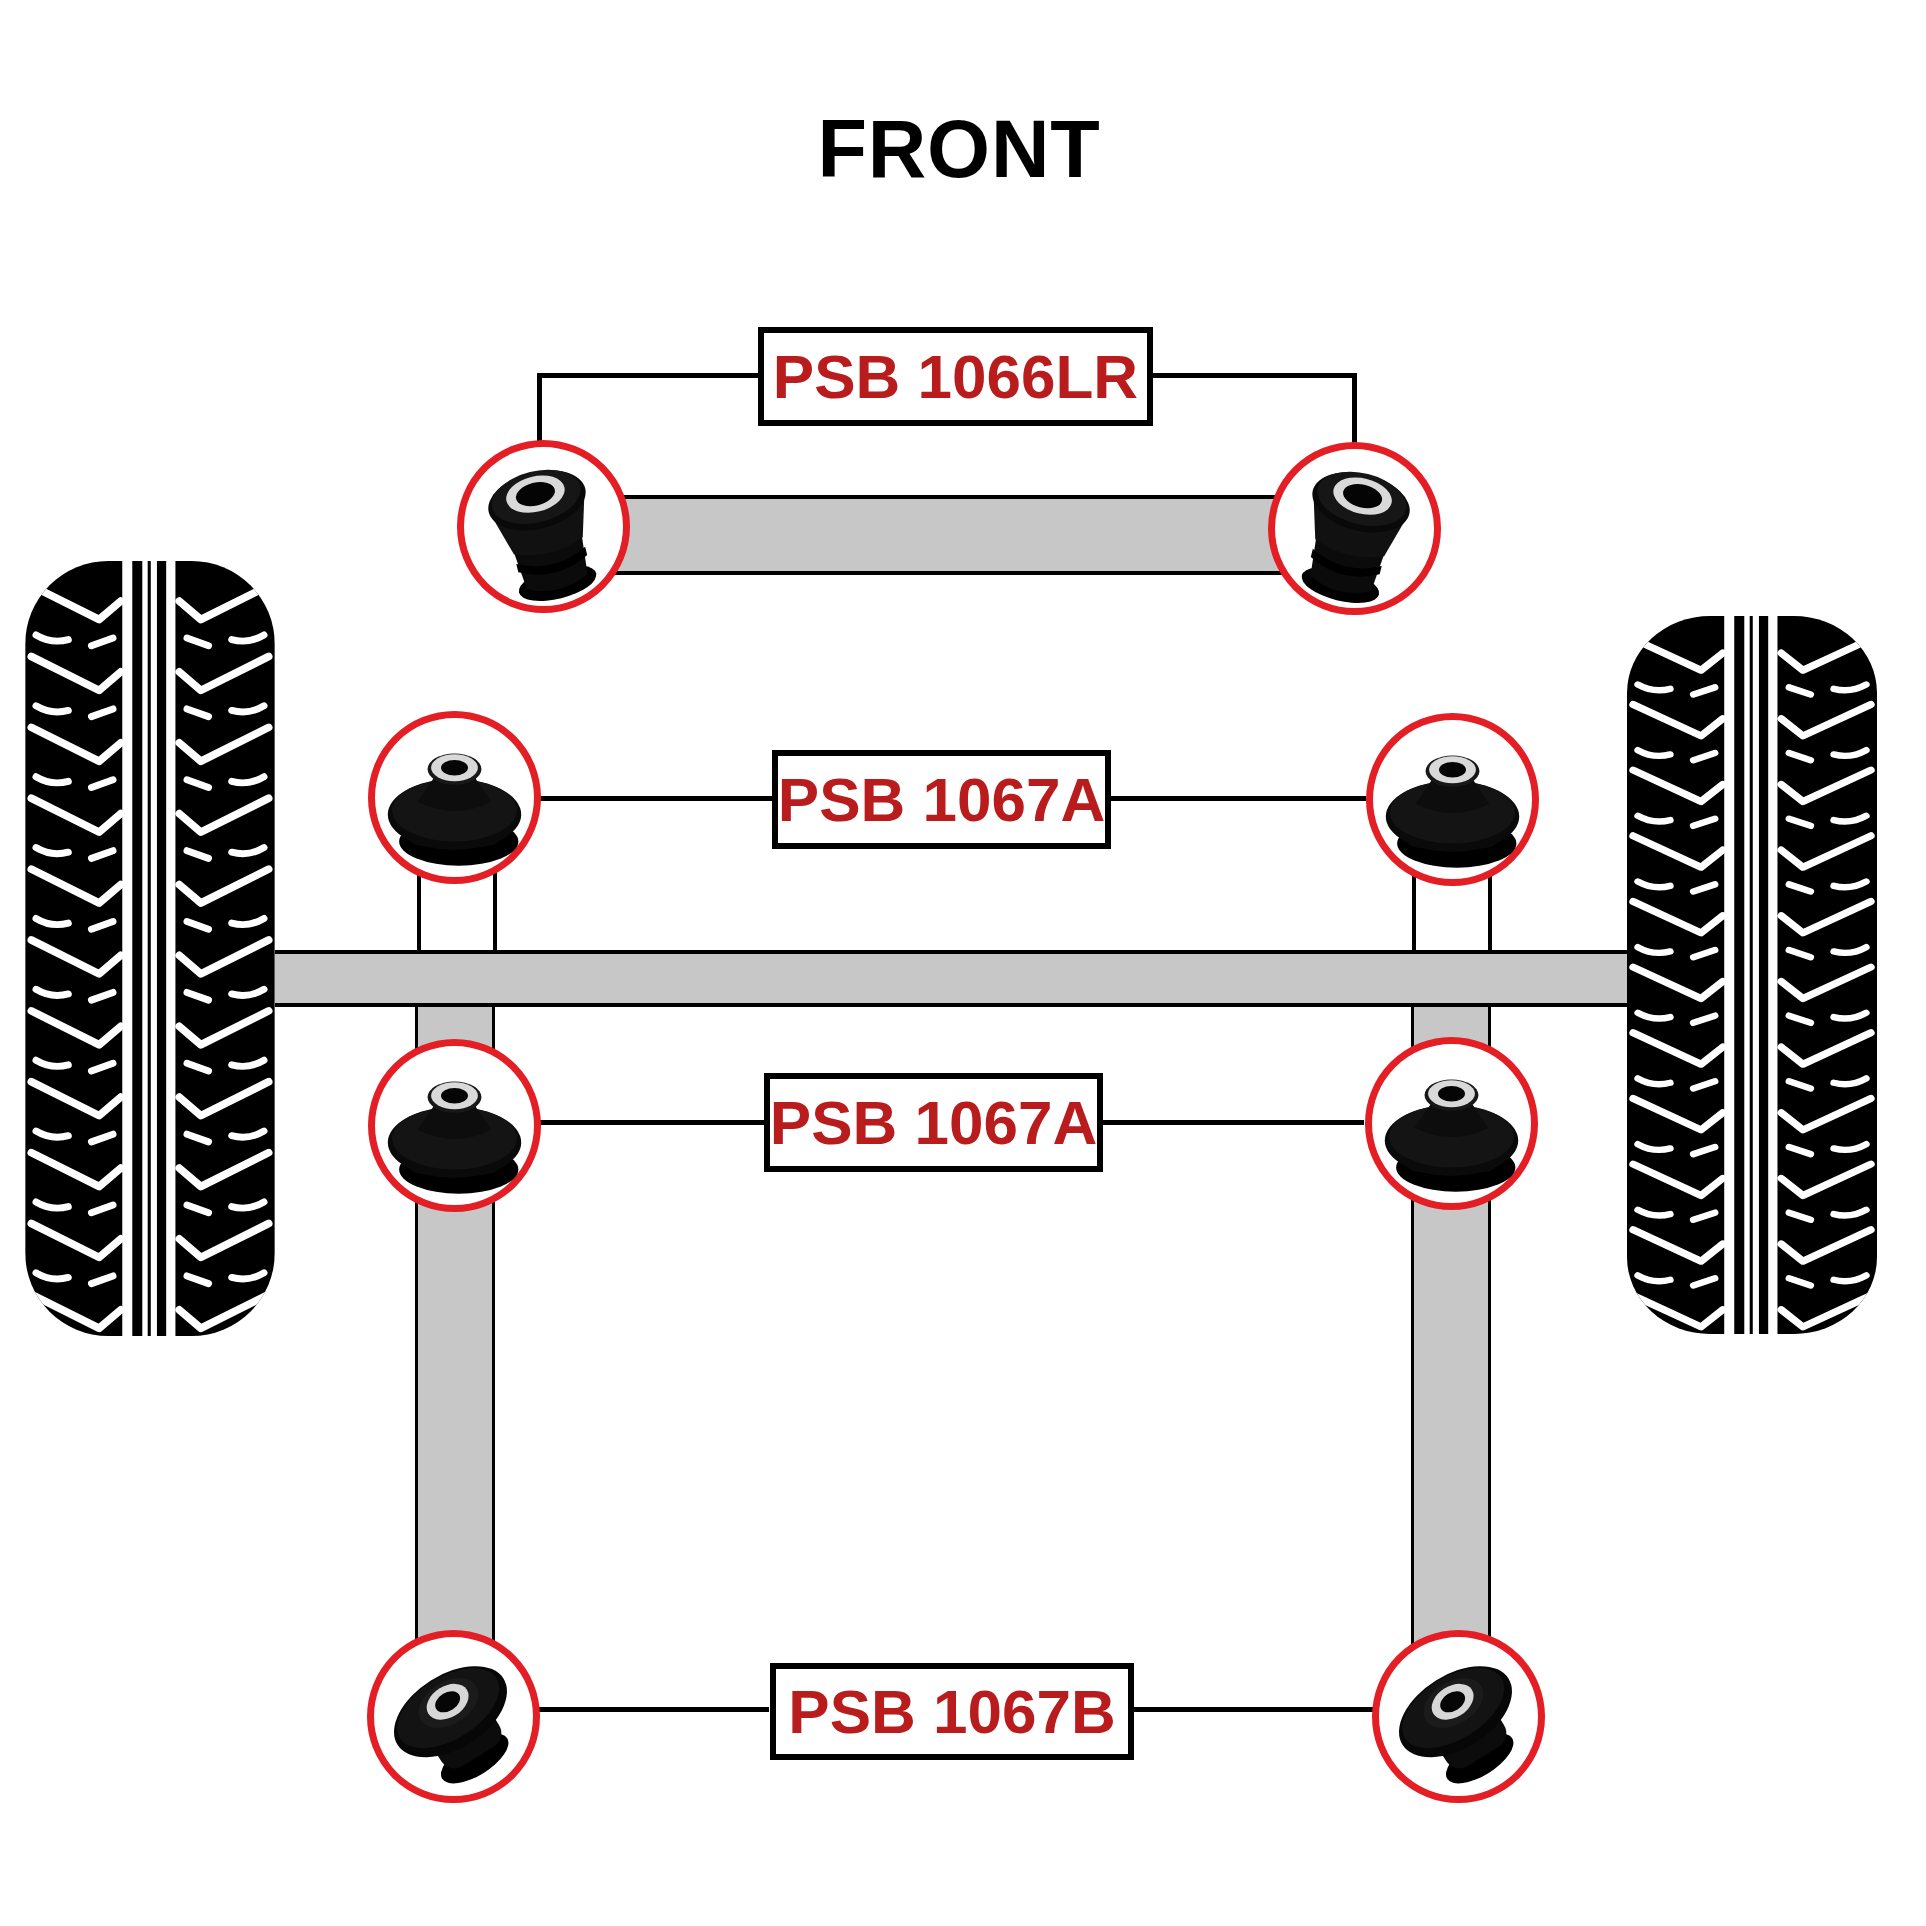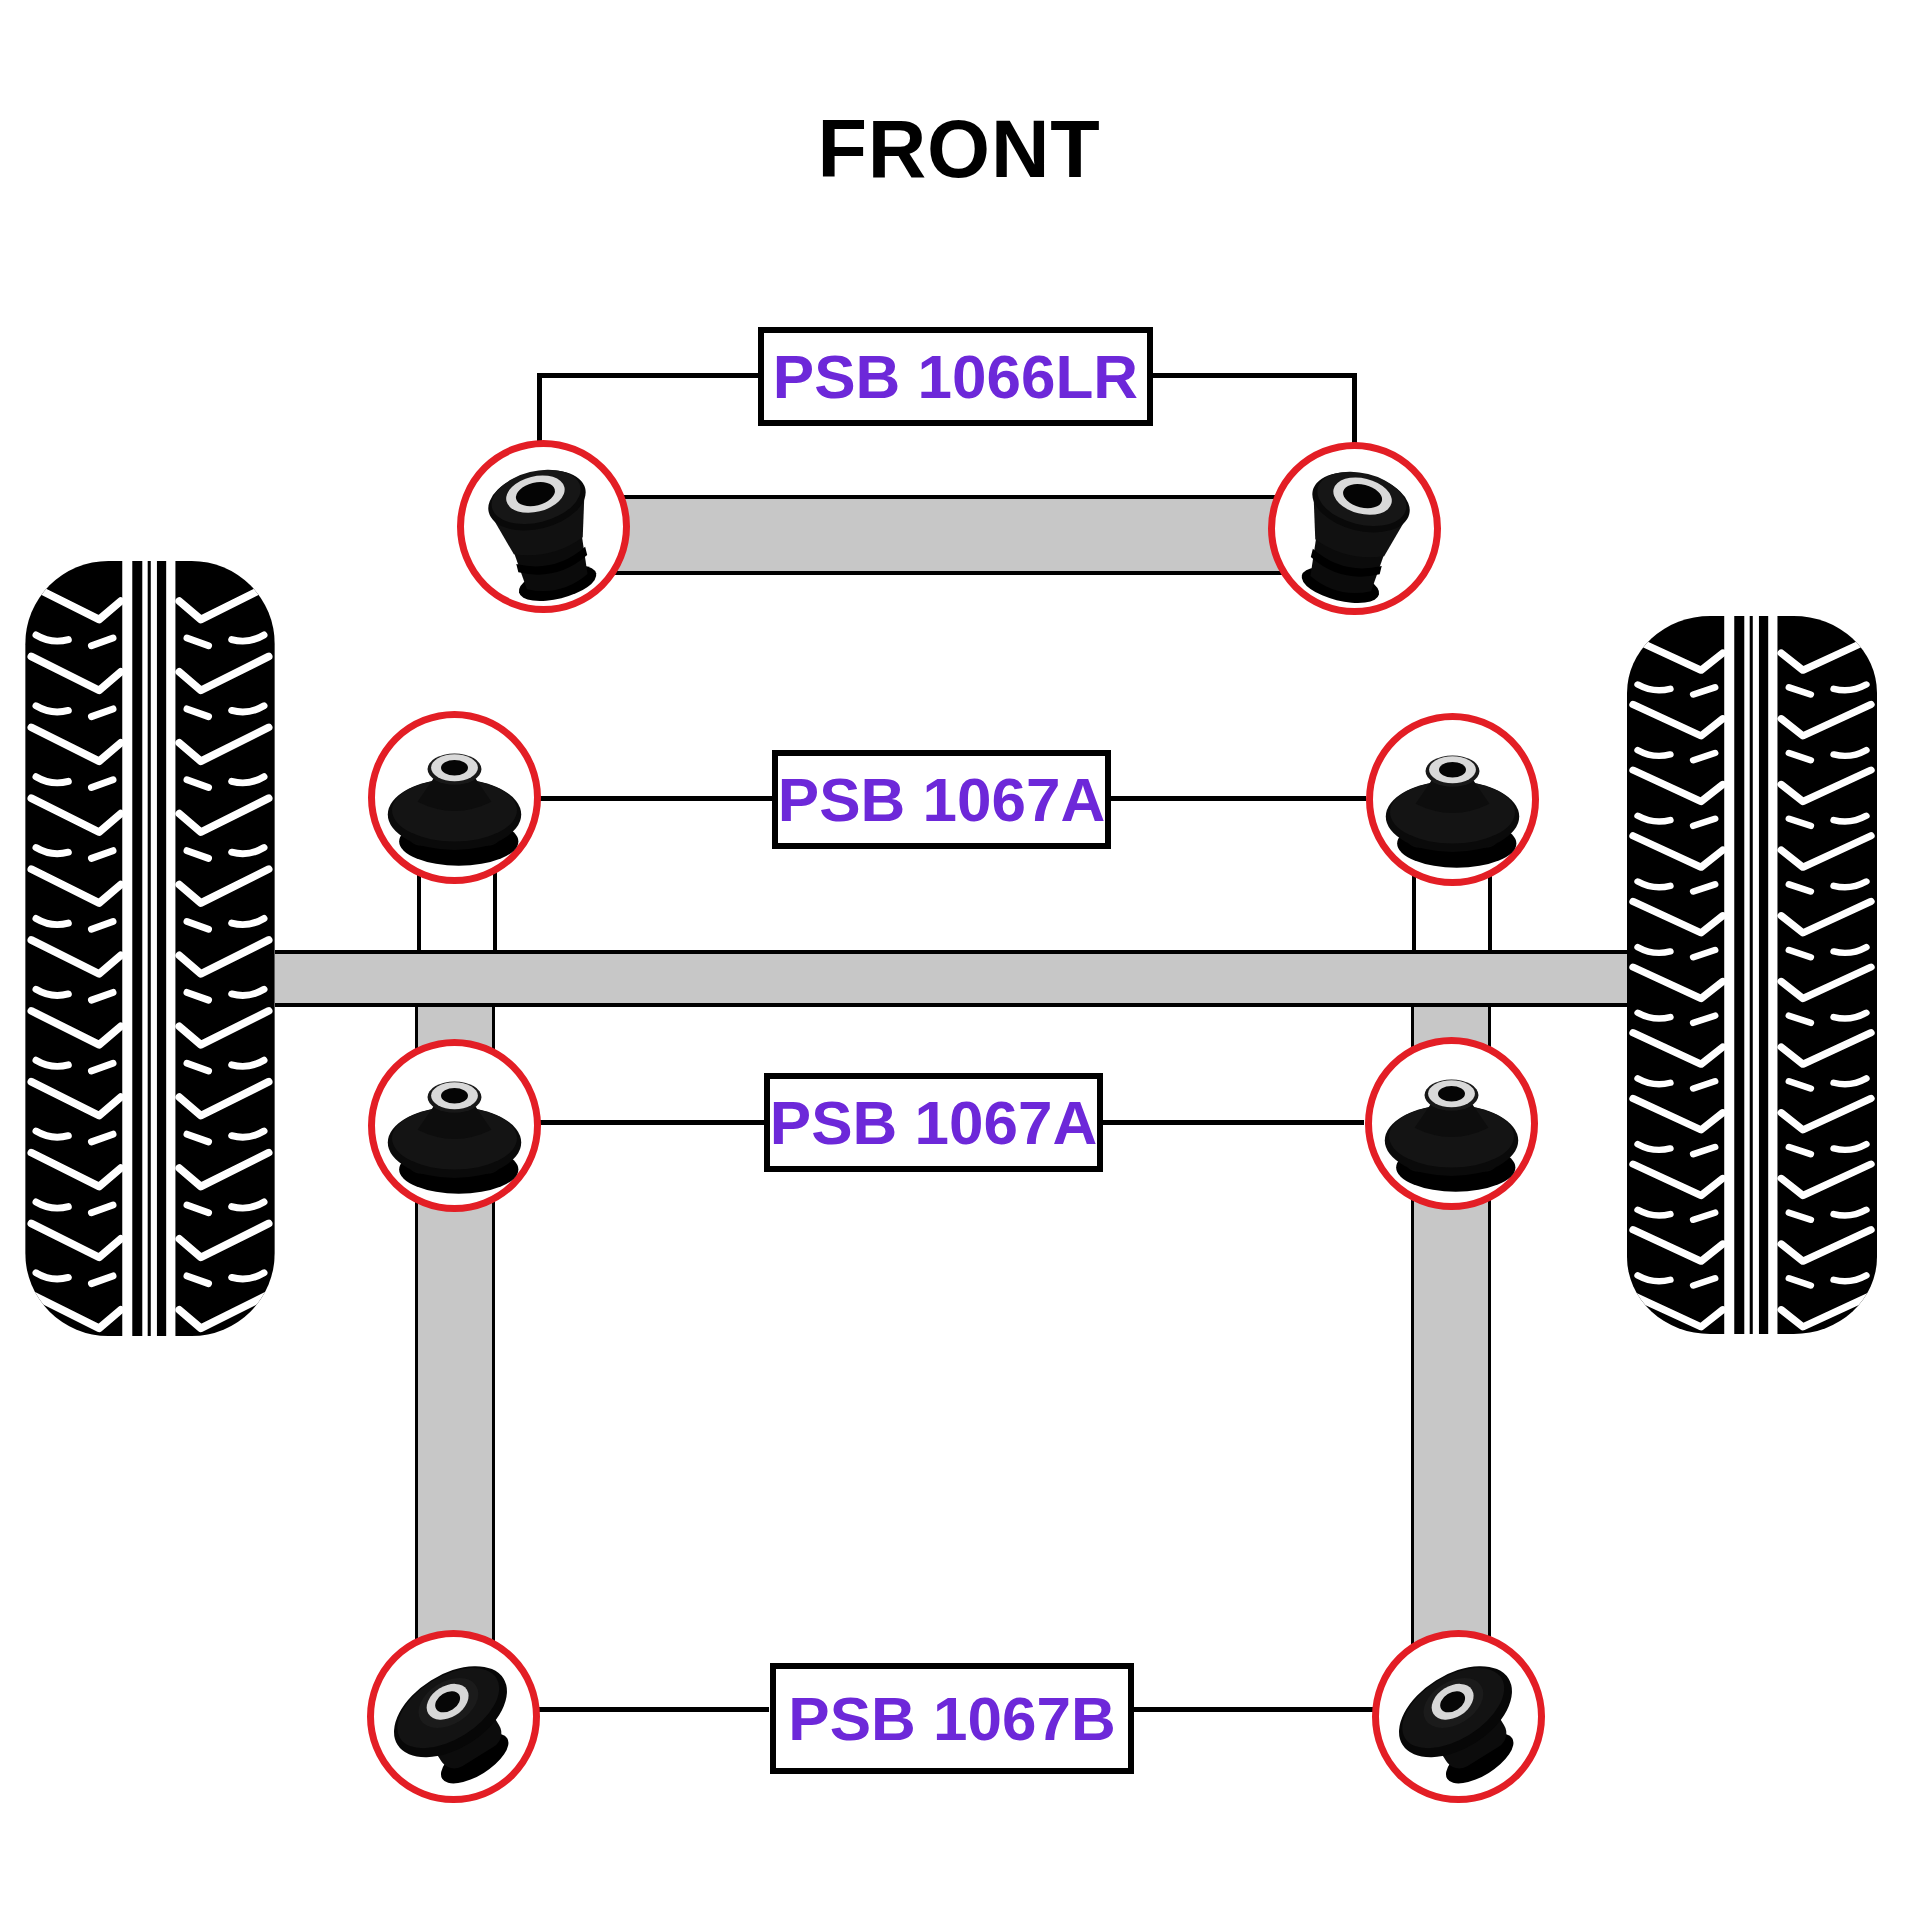--- a/index.html
+++ b/index.html
@@ -2,21 +2,21 @@
 <html style="font-size:12.3px"><head>
 <meta charset="utf-8">
 <style>
   html,body{margin:0;padding:0;background:#ffffff;}
   .canvas{position:relative;width:1926px;height:1926px;background:#ffffff;overflow:hidden;
           font-family:"Liberation Sans", sans-serif;border-radius:20px;}
   .title{position:absolute;left:651px;top:105px;width:616px;text-align:center;
          font-size:81px;font-weight:bold;color:#000;letter-spacing:0.8px;z-index:6;line-height:1.1;}
   .labelbox{position:absolute;background:#fff;border:6.2px solid #000;box-sizing:border-box;
             display:flex;align-items:center;justify-content:center;z-index:5;}
-  .labelbox span{font-size:62px;font-weight:bold;color:#6d28d9;white-space:nowrap;}
+  .labelbox span{font-size:62px;font-weight:bold;color:#b91c1c;white-space:nowrap;}
   .lead{position:absolute;background:#000;z-index:3;}
   .beam{position:absolute;background:#c7c7c7;box-sizing:border-box;z-index:2;}
   .beam.hb{border-top:4.6px solid #000;border-bottom:4.6px solid #000;}
   .armup{position:absolute;background:#ffffff;box-sizing:border-box;
          border-left:4.6px solid #000;border-right:4.6px solid #000;z-index:2;}
   .armdn{position:absolute;background:#c7c7c7;box-sizing:border-box;
          border-left:3.9px solid #000;border-right:3.9px solid #000;z-index:2;}
   .hl{position:absolute;width:173px;height:173px;box-sizing:border-box;background:#fff;
       border:7.7px solid #e31e25;border-radius:50%;z-index:4;}
   .hl svg{position:absolute;left:0;top:0;width:100%;height:100%;overflow:visible;}
@@ -175,18 +175,18 @@
 
   <div class="labelbox" style="left:758px;top:327px;width:395px;height:99px">
     <span>PSB 1066LR</span>
   </div>
   <div class="labelbox" style="left:772px;top:750px;width:339px;height:99px">
     <span>PSB 1067A</span>
   </div>
   <div class="labelbox" style="left:764px;top:1073px;width:339px;height:99px">
     <span>PSB 1067A</span>
   </div>
-  <div class="labelbox" style="left:770px;top:1663px;width:364px;height:111px">
+  <div class="labelbox" style="left:770px;top:1663px;width:364px;height:97px">
     <span>PSB 1067B</span>
   </div>
 
 </div>
 
 
 </body></html>

